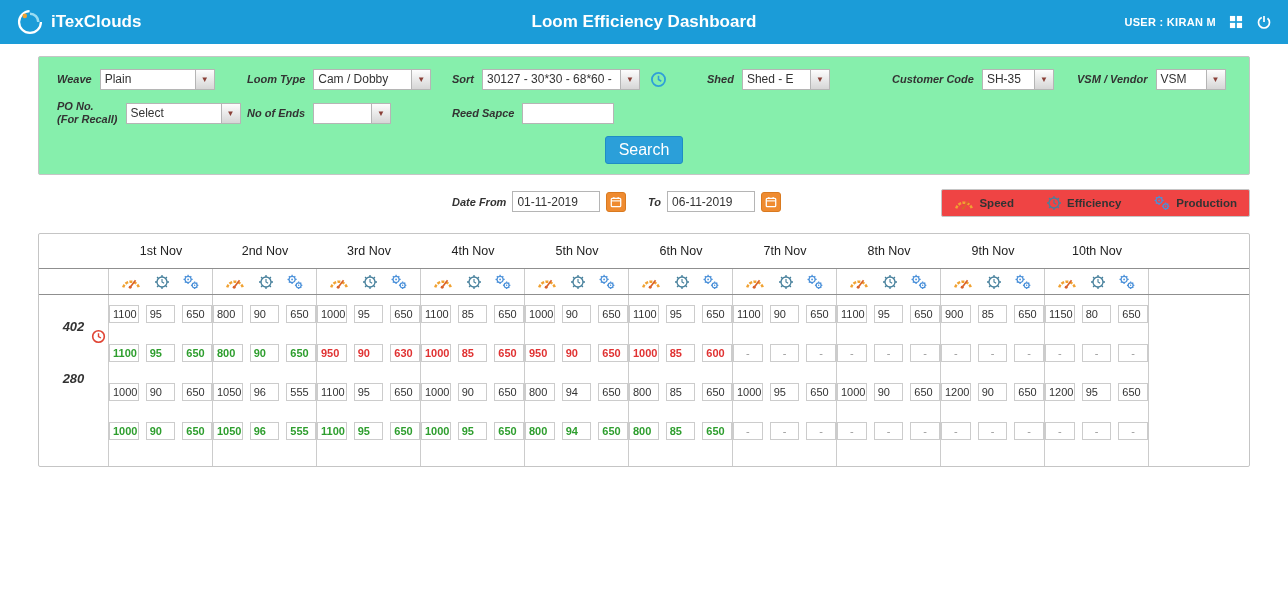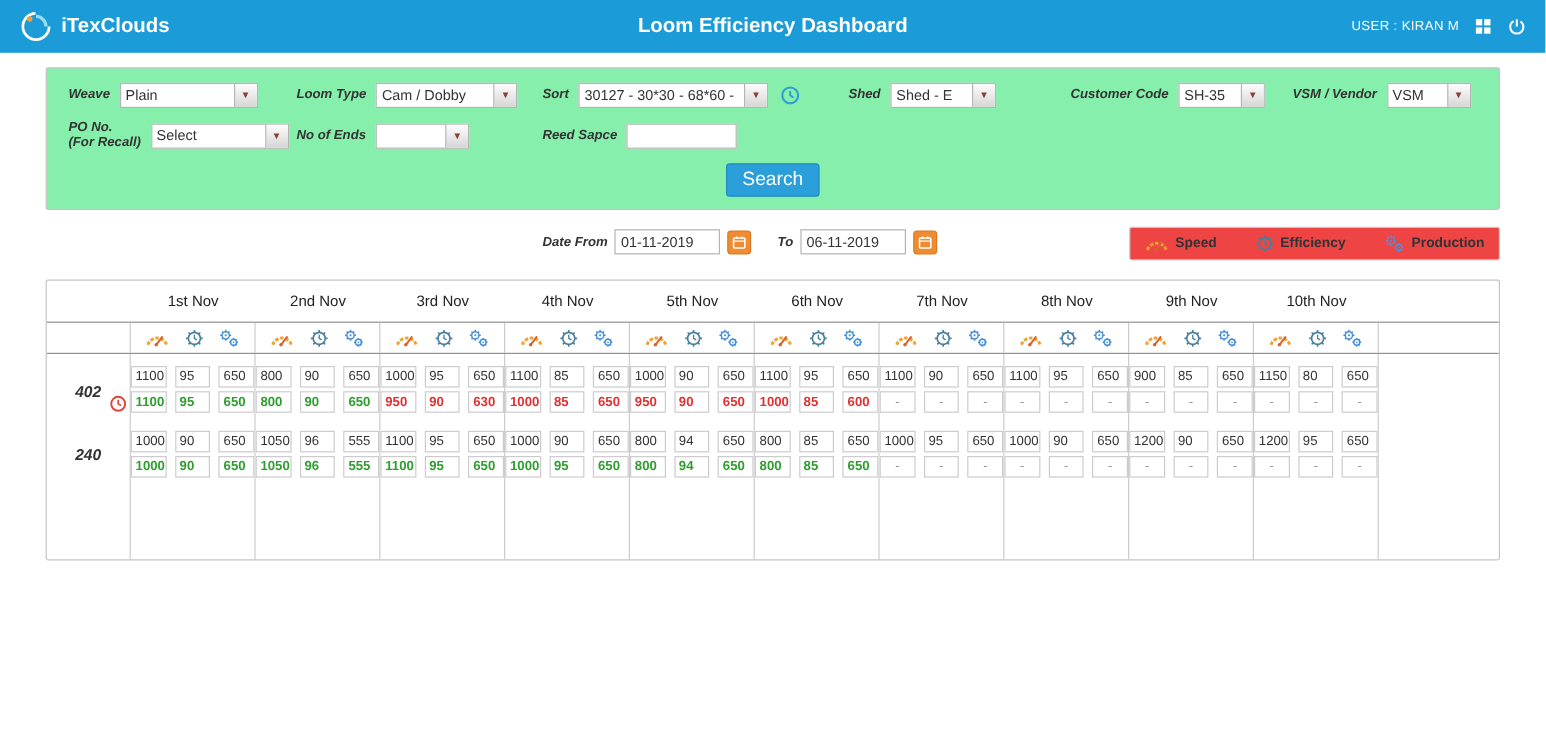--- a/index.html
+++ b/index.html
@@ -3,21 +3,21 @@
 <meta charset="utf-8">
 <style>
   *{box-sizing:border-box;margin:0;padding:0}
   body{width:1288px;height:612px;font-family:"Liberation Sans",sans-serif;background:#fff;overflow:hidden}
 
   
   .topbar{height:44px;background:#1b9cd8;display:flex;align-items:center;padding:0 16px;position:relative}
   .brand{display:flex;align-items:center;gap:7px;color:#fff;font-size:17px;font-weight:bold;cursor:pointer}
   .title{position:absolute;left:50%;transform:translateX(-50%);color:#fff;font-size:17px;font-weight:bold;white-space:nowrap}
   .hdr-right{margin-left:auto;display:flex;align-items:center;gap:13px;color:#fff}
-  .user{font-size:11px;font-weight:normal;letter-spacing:.3px}
+  .user{font-size:11px;font-weight:bold;letter-spacing:.3px}
   .hicon{display:flex;align-items:center;cursor:pointer}
 
   
   .filters{margin:12px 38px 0;border:1px solid #c5c5c5;border-radius:2px;padding:12px 18px 10px;background:#86efac}
   .frow{display:grid;grid-template-columns:190px 205px 255px 185px 185px 1fr;align-items:center;margin-bottom:10px}
   .field{display:flex;align-items:center;gap:8px}
   .flabel{font-size:11px;font-weight:bold;font-style:italic;color:#333;line-height:1.2}
   .sel{display:flex;border:1px solid #b5b5b5;height:21px;background:#fff;cursor:pointer}
   .selval{font-size:12px;color:#333;padding:2px 4px;flex:1;white-space:nowrap;overflow:hidden}
   .ddbtn{width:19px;flex:none;background:linear-gradient(#fdfdfd,#d6d6d6);border-left:1px solid #b5b5b5;color:#8a4038;font-size:8px;display:flex;align-items:center;justify-content:center}
@@ -47,21 +47,21 @@
   .icell{display:flex;justify-content:space-evenly;align-items:center;border-right:1px solid #ccc}
   .mic{display:flex;align-items:center}
   .body-row{display:flex;height:171px}
   .label-col{width:70px;flex:none;border-right:1px solid #ccc;position:relative}
   .loomno{position:absolute;font-weight:bold;font-style:italic;font-size:13px;color:#333;left:0;width:100%;text-align:center}
   .loom1{top:24px}
   .loom2{top:76px}
   .hist{position:absolute;right:2px;top:34px;cursor:pointer}
   .bcol{border-right:1px solid #ccc;padding-top:10px}
   .grp{margin-bottom:15px}
-  .line{display:flex;gap:7px;justify-content:center;margin-bottom:3px}
+  .line{display:flex;gap:7px;justify-content:center;margin-bottom:21px}
   .vbox{width:30px;height:18px;border:1px solid #ccc;background:#fff;font-size:11px;line-height:16px;padding:0 0 0 3px;color:#333;overflow:hidden}
   .act.good{color:#2e9e2e;font-weight:bold}
   .act.bad{color:#e03232;font-weight:bold}
   .act.none{color:#999;text-align:center;padding-left:0}
   .fillc{flex:1}
 </style>
 </head>
 <body>
 
 <header class="topbar">
@@ -763,21 +763,21 @@
       </div>
       <div class="fillc"></div>
     </div>
   <div class="body-row">
     <div class="label-col">
       <span class="loomno loom1">402</span>
       <span class="hist"><svg width="15" height="15" viewBox="0 0 16 16">
             <circle cx="8" cy="8" r="6.2" fill="none" stroke="#e04434" stroke-width="1.7"></circle>
             <path d="M8 4.5 V8 L10.6 9.6" fill="none" stroke="#e04434" stroke-width="1.5"></path>
           </svg></span>
-      <span class="loomno loom2">240</span>
+      <span class="loomno loom2">280</span>
     </div>
     <div class="fillc" style="display:flex">
         <div class="dcol bcol">
           <div class="grp">
             <div class="line">
               <span class="vbox tgt">1100</span>
               <span class="vbox tgt">95</span>
               <span class="vbox tgt">650</span>
             </div>
             <div class="line">

